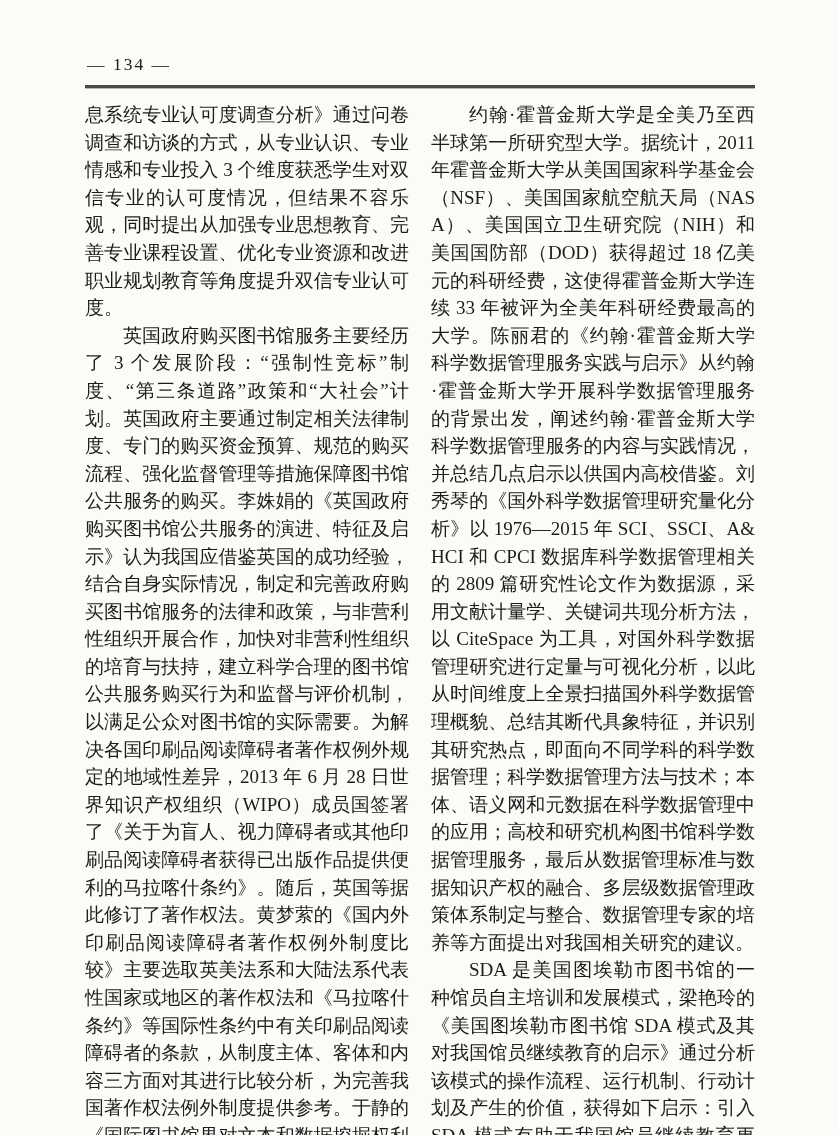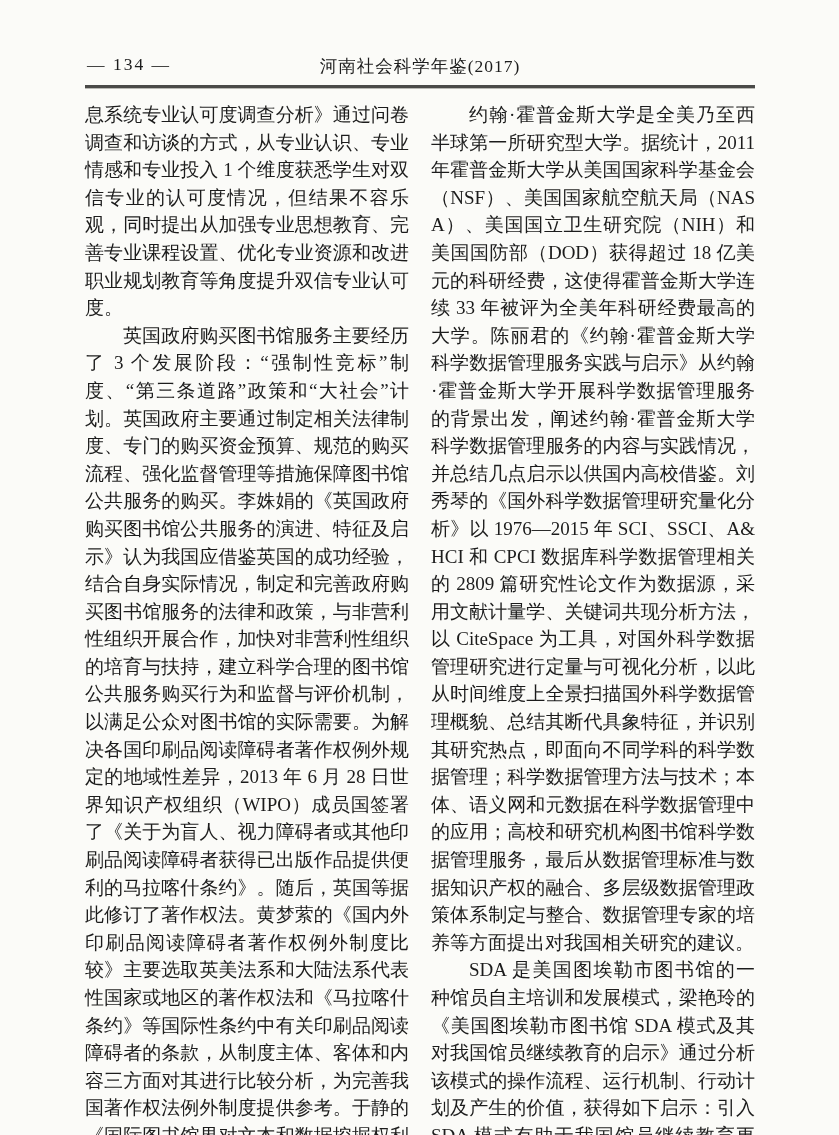--- a/index.html
+++ b/index.html
@@ -66,26 +66,25 @@
     text-indent: 2em;
     font-style: italic;
   }
 </style>
 </head>
 <body>
 
 <div class="page">
   <header class="page-header">
     <span class="page-number">— 134 —</span>
-    <span class="running-title">河南社会科学年鉴(2017)</span>
   </header>
   <div class="header-rule"></div>
   <main class="columns">
     <section class="column" id="col-left">
-        <p class="para continuation">息系统专业认可度调查分析》通过问卷调查和访谈的方式，从专业认识、专业情感和专业投入 1 个维度获悉学生对双信专业的认可度情况，但结果不容乐观，同时提出从加强专业思想教育、完善专业课程设置、优化专业资源和改进职业规划教育等角度提升双信专业认可度。</p>
+        <p class="para continuation">息系统专业认可度调查分析》通过问卷调查和访谈的方式，从专业认识、专业情感和专业投入 3 个维度获悉学生对双信专业的认可度情况，但结果不容乐观，同时提出从加强专业思想教育、完善专业课程设置、优化专业资源和改进职业规划教育等角度提升双信专业认可度。</p>
         <p class="para indent">英国政府购买图书馆服务主要经历了 3 个发展阶段：“强制性竞标”制度、“第三条道路”政策和“大社会”计划。英国政府主要通过制定相关法律制度、专门的购买资金预算、规范的购买流程、强化监督管理等措施保障图书馆公共服务的购买。李姝娟的《英国政府购买图书馆公共服务的演进、特征及启示》认为我国应借鉴英国的成功经验，结合自身实际情况，制定和完善政府购买图书馆服务的法律和政策，与非营利性组织开展合作，加快对非营利性组织的培育与扶持，建立科学合理的图书馆公共服务购买行为和监督与评价机制，以满足公众对图书馆的实际需要。为解决各国印刷品阅读障碍者著作权例外规定的地域性差异，2013 年 6 月 28 日世界知识产权组织（WIPO）成员国签署了《关于为盲人、视力障碍者或其他印刷品阅读障碍者获得已出版作品提供便利的马拉喀什条约》。随后，英国等据此修订了著作权法。黄梦萦的《国内外印刷品阅读障碍者著作权例外制度比较》主要选取英美法系和大陆法系代表性国家或地区的著作权法和《马拉喀什条约》等国际性条约中有关印刷品阅读障碍者的条款，从制度主体、客体和内容三方面对其进行比较分析，为完善我国著作权法例外制度提供参考。于静的《国际图书馆界对文本和数据挖掘权利的争取及启示》研究了面对版权问题对文本和数据挖掘技术在图书馆领域应用的制约，国际图书馆界采取了发布版权原则声明、游说开展版权立法、对出版商的版权政策提出质疑以及构建维权合作同盟等争取文本与数据挖掘权利的对策。其成果主要体现在：版权立场受到社会认同和支持、版权例外制度初现端倪、部分出版商调整了版权政策、图书馆的版权实践模式趋于多元化等，同时认为国际图书馆界争取文本和数据挖掘权</p>
       </section>
     <section class="column" id="col-right">
         <p class="para indent">约翰·霍普金斯大学是全美乃至西半球第一所研究型大学。据统计，2011 年霍普金斯大学从美国国家科学基金会（NSF）、美国国家航空航天局（NASA）、美国国立卫生研究院（NIH）和美国国防部（DOD）获得超过 18 亿美元的科研经费，这使得霍普金斯大学连续 33 年被评为全美年科研经费最高的大学。陈丽君的《约翰·霍普金斯大学科学数据管理服务实践与启示》从约翰·霍普金斯大学开展科学数据管理服务的背景出发，阐述约翰·霍普金斯大学科学数据管理服务的内容与实践情况，并总结几点启示以供国内高校借鉴。刘秀琴的《国外科学数据管理研究量化分析》以 1976—2015 年 SCI、SSCI、A&amp;HCI 和 CPCI 数据库科学数据管理相关的 2809 篇研究性论文作为数据源，采用文献计量学、关键词共现分析方法，以 CiteSpace 为工具，对国外科学数据管理研究进行定量与可视化分析，以此从时间维度上全景扫描国外科学数据管理概貌、总结其断代具象特征，并识别其研究热点，即面向不同学科的科学数据管理；科学数据管理方法与技术；本体、语义网和元数据在科学数据管理中的应用；高校和研究机构图书馆科学数据管理服务，最后从数据管理标准与数据知识产权的融合、多层级数据管理政策体系制定与整合、数据管理专家的培养等方面提出对我国相关研究的建议。</p>
         <p class="para indent">SDA 是美国图埃勒市图书馆的一种馆员自主培训和发展模式，梁艳玲的《美国图埃勒市图书馆 SDA 模式及其对我国馆员继续教育的启示》通过分析该模式的操作流程、运行机制、行动计划及产生的价值，获得如下启示：引入 SDA 模式有助于我国馆员继续教育更新理念、变革管理模式及优化教学设计，馆员继续教育应体现以人为本、主体、个性、开放的理念，采纳学院、模糊、文化的管理模式以及应用教学目标、对象、内容、方法和评价等相结合的教学设计。</p>
       </section>
   </main>
 </div>
 
 </body></html>

